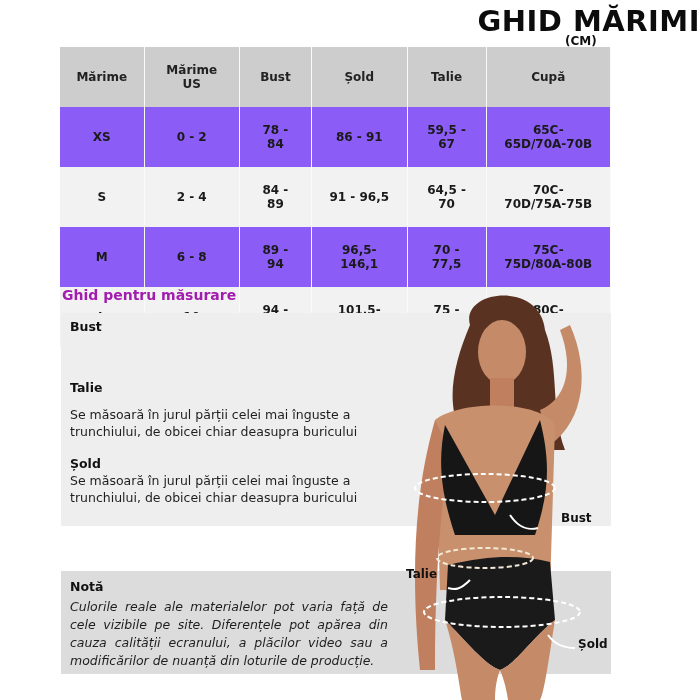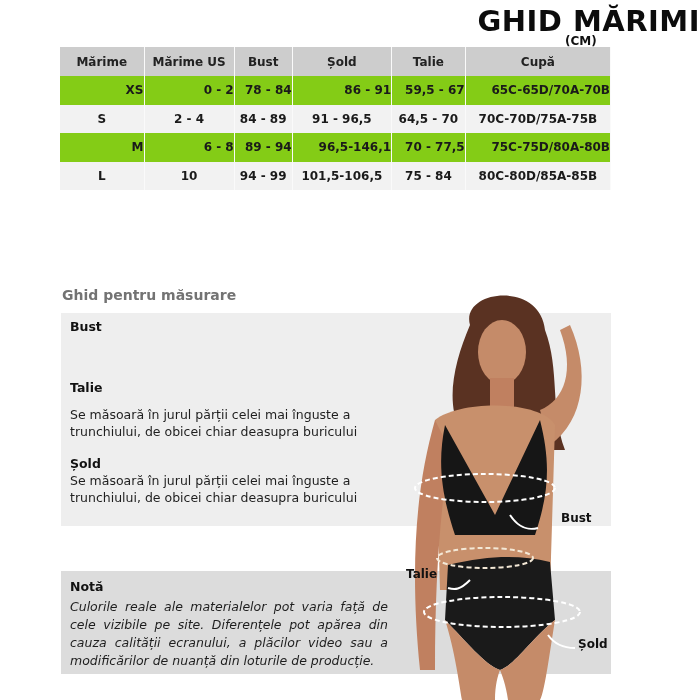--- a/index.html
+++ b/index.html
@@ -5,28 +5,28 @@
   * { box-sizing: border-box; margin: 0; padding: 0; }
   html, body { width: 700px; height: 700px; background: #ffffff; overflow: hidden; }
   body { position: relative; font-family: "DejaVu Sans", sans-serif; color: #111; }
 
   .title { position: absolute; left: 0; top: 4px; width: 700px; text-align: right;
     font-size: 29px; font-weight: bold; letter-spacing: 0.5px; color: #0c0c0c; }
   .unit { position: absolute; left: 565px; top: 34px; font-size: 12px; font-weight: bold; color: #111; }
 
   table.size { position: absolute; left: 60px; top: 47px; width: 551px; border-collapse: collapse;
     font-size: 12px; font-weight: bold; text-align: center; }
-  table.size th, table.size td { border-right: 1px solid #fafafa; padding: 0; }
+  table.size th, table.size td { border-right: 1px solid #fafafa; padding: 16px; }
   table.size th { height: 29px; background: #cdcdcd; color: #222; font-weight: bold; }
   table.size td { height: 28.5px; color: #1a1a1a; }
-  table.size tr.odd td { background: #84cc16; text-align: right; }
+  table.size tr.odd td { background: #8b5cf6; }
   table.size tr.even td { background: #f2f2f2; }
   table.size tr td:first-child, table.size tr th:first-child { width: 84px; }
 
-  .guide-title { position: absolute; left: 62px; top: 287px; font-size: 14px; font-weight: bold; color: #737373; }
+  .guide-title { position: absolute; left: 62px; top: 287px; font-size: 14px; font-weight: bold; color: #a21caf; }
   .guide-box { position: absolute; left: 61px; top: 313px; width: 550px; height: 213px; background: #eeeeee; }
   .guide-text { position: absolute; left: 70px; font-size: 12.5px; line-height: 17px; color: #1e1e1e; width: 330px; }
   .guide-text b { font-weight: bold; color: #111; }
 
   .note-box { position: absolute; left: 61px; top: 571px; width: 550px; height: 103px; background: #dcdcdc; }
   .note-title { position: absolute; left: 70px; top: 579px; font-size: 12.5px; font-weight: bold; color: #111; }
   .note-text { position: absolute; left: 70px; top: 598px; width: 318px; font-size: 12.5px; line-height: 18px;
     color: #1e1e1e; text-align: justify; font-style: italic; }
 
   .model { position: absolute; left: 400px; top: 290px; width: 220px; height: 410px; }

